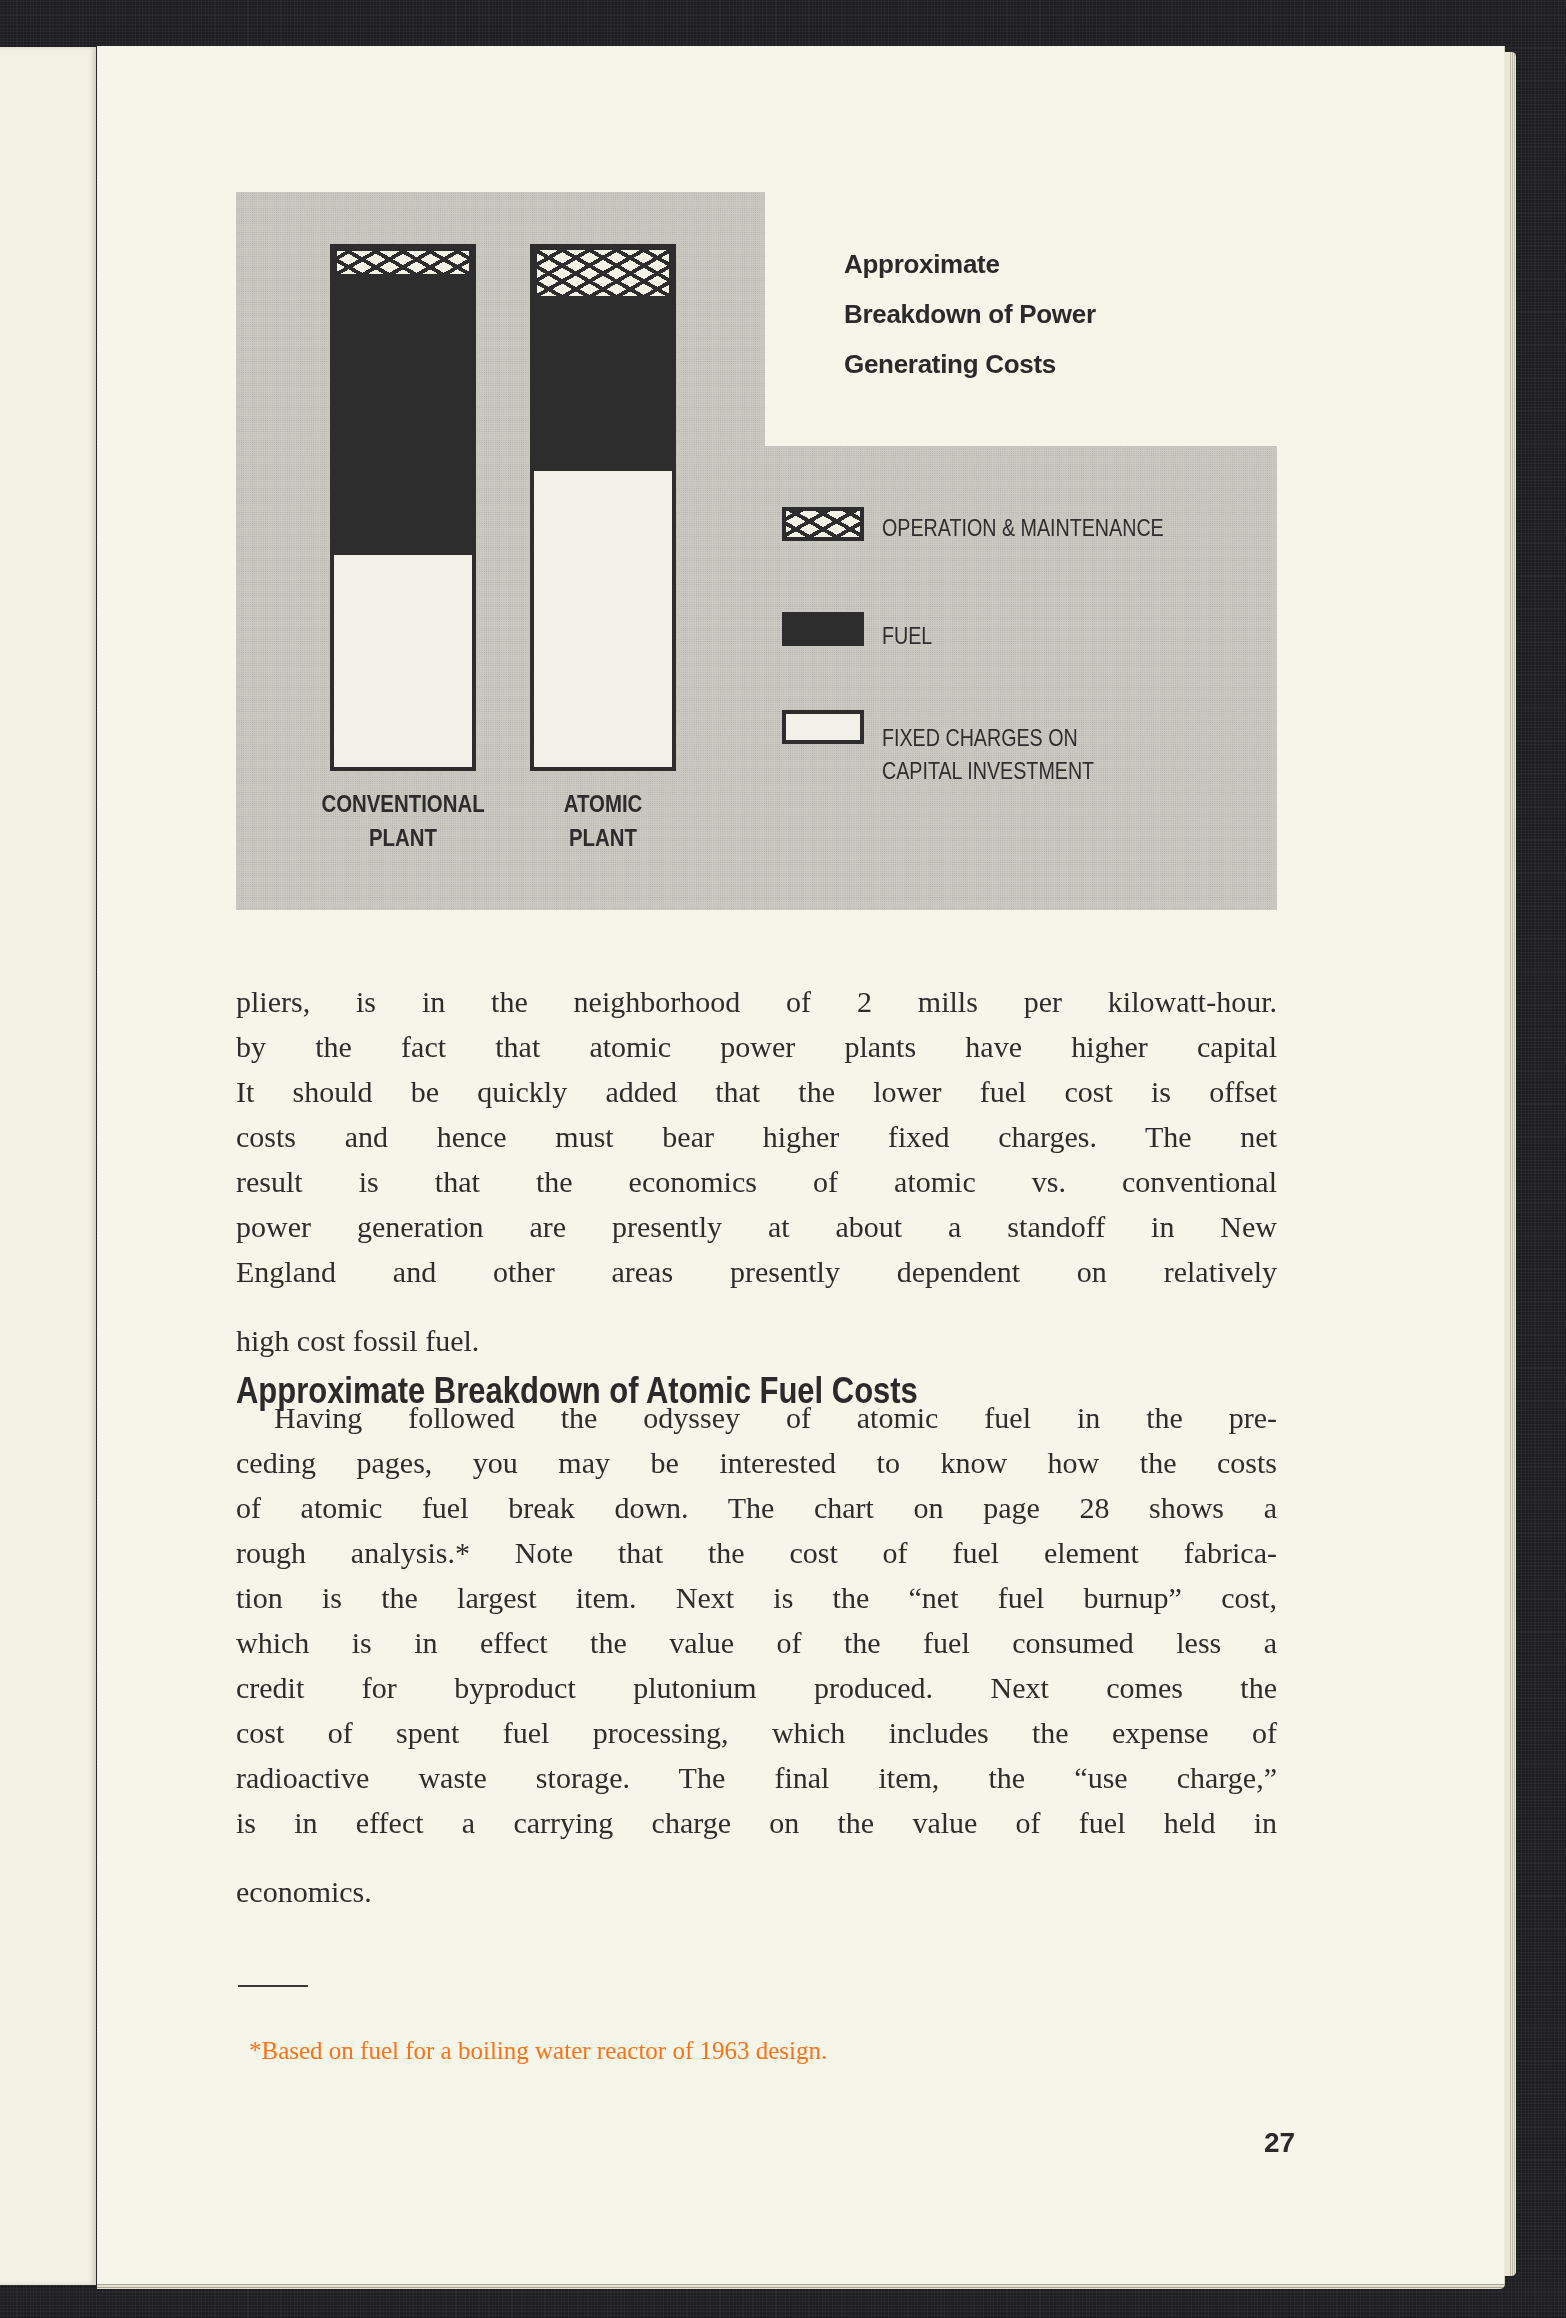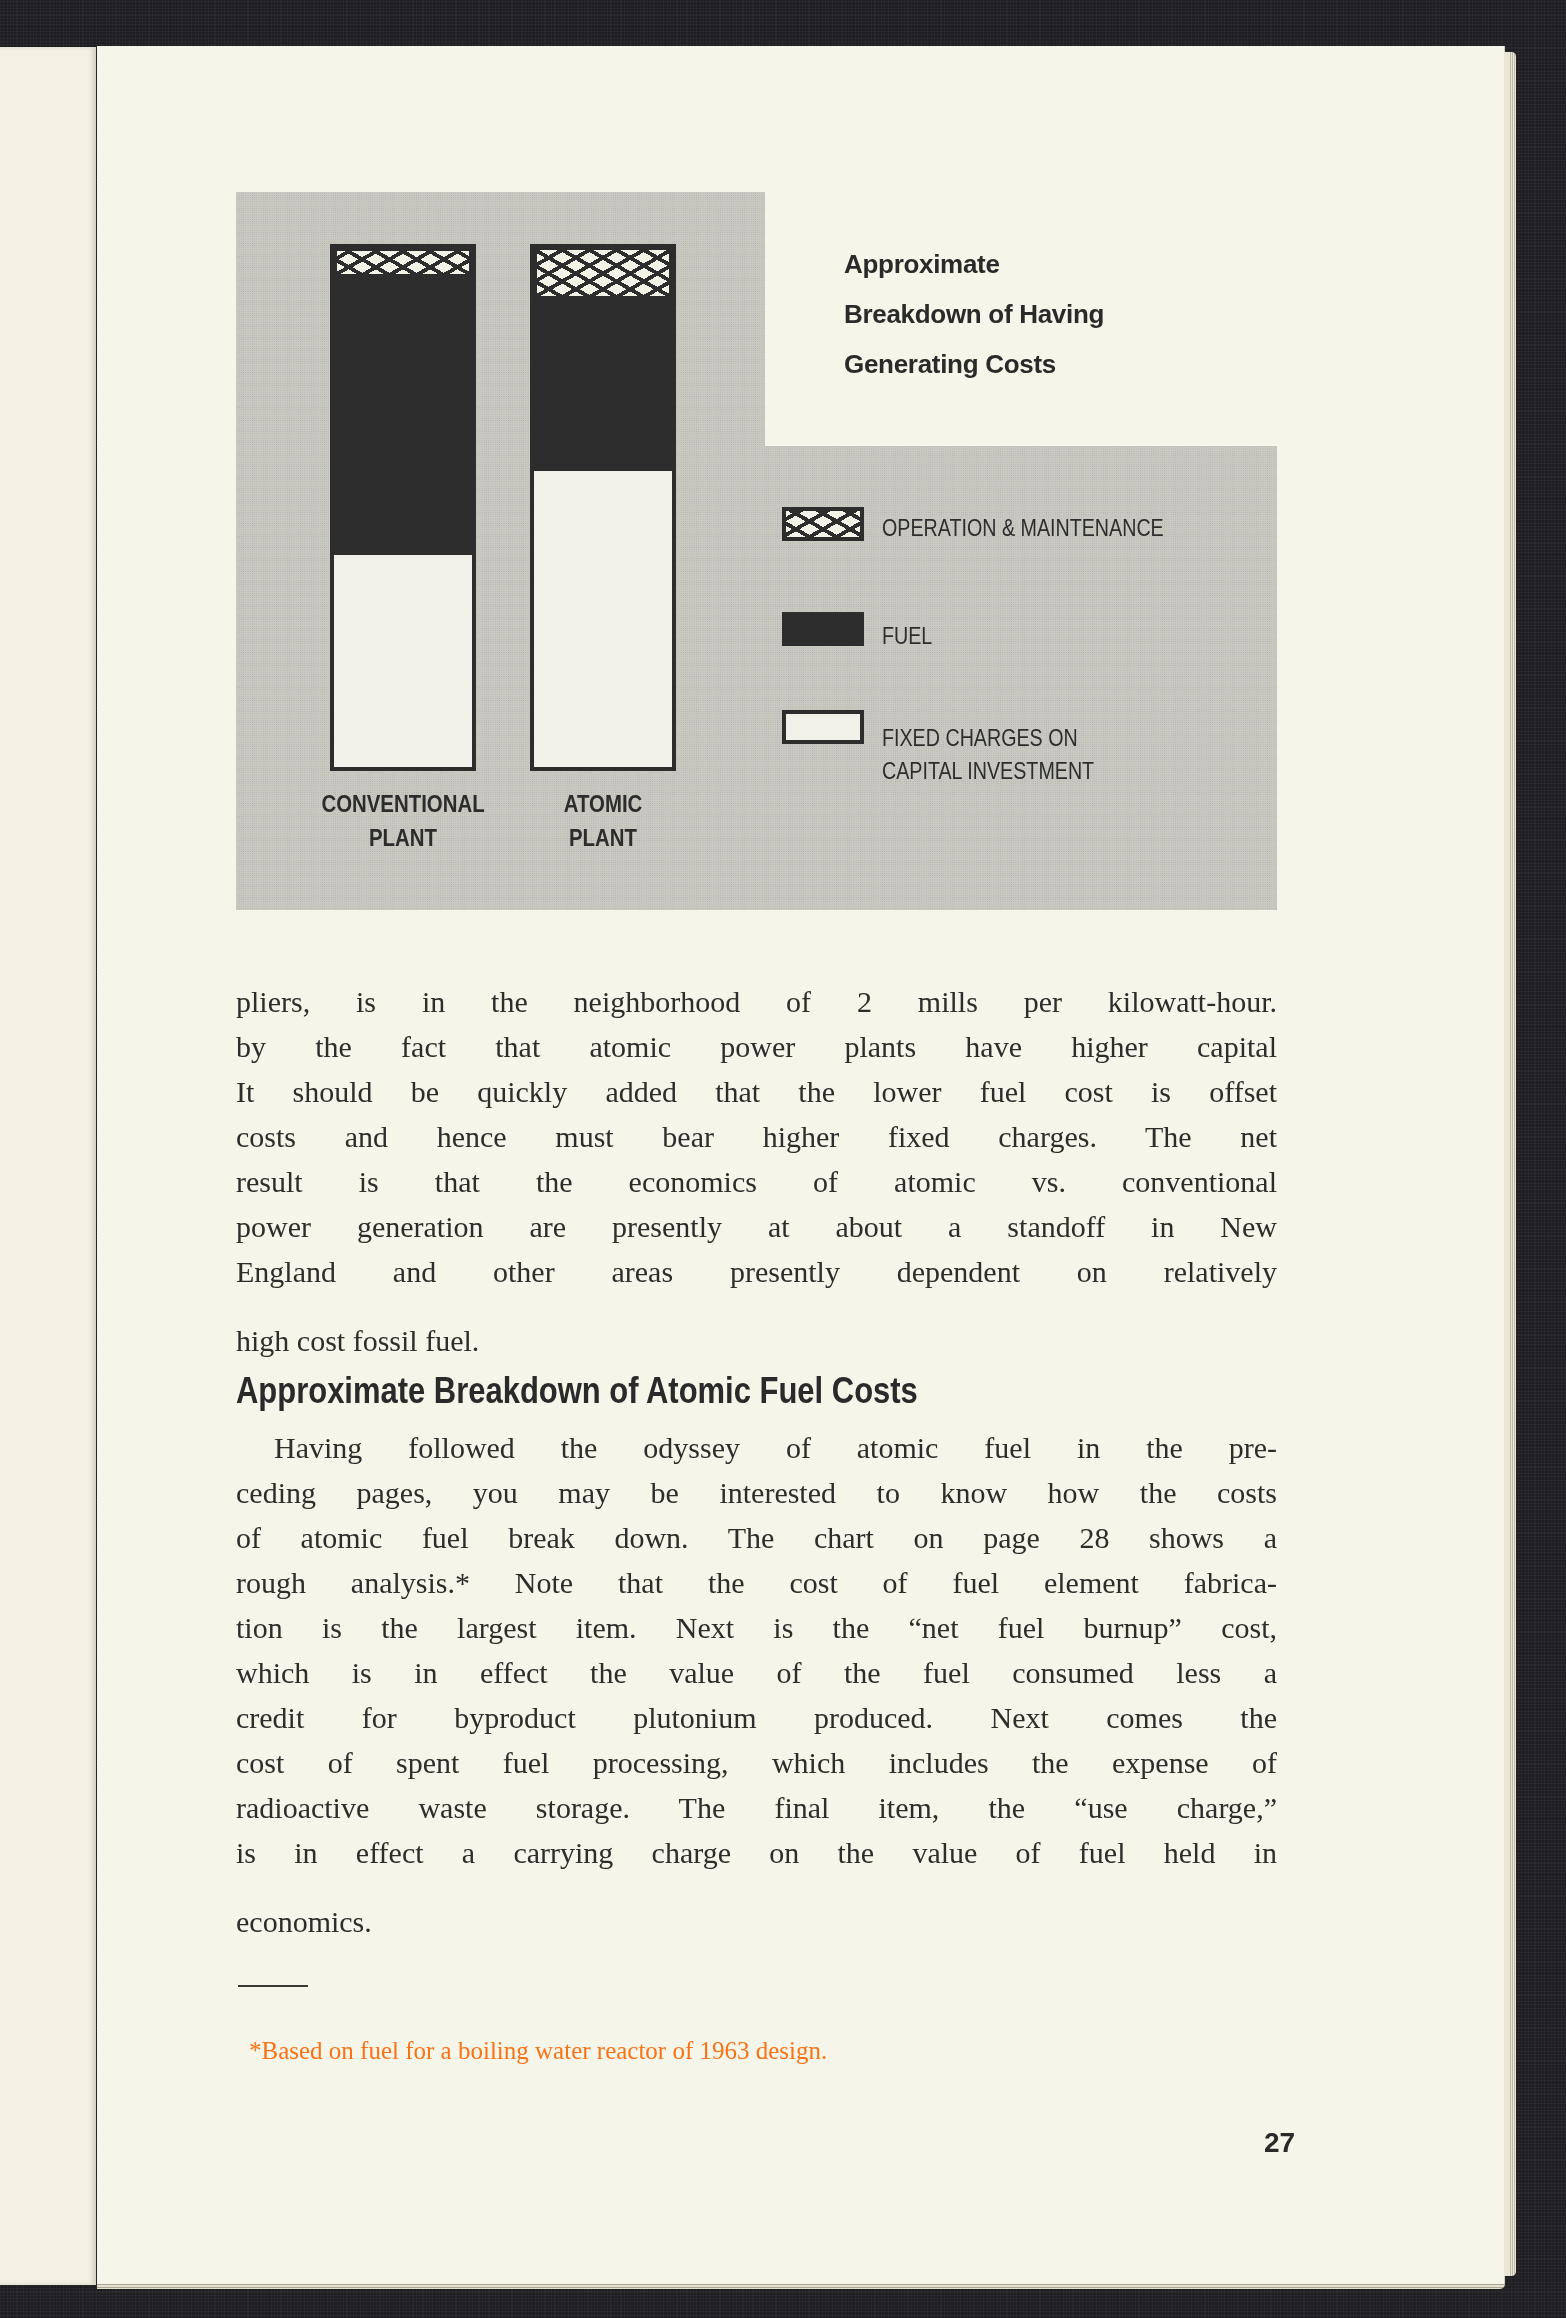--- a/index.html
+++ b/index.html
@@ -113,21 +113,21 @@
 <div class="prev-page"></div>
 <div class="page"></div>
 <div class="page-edge"></div>
 <div class="page-edge-bottom"></div>
 
 <div class="figure">
   <div class="fig-bg"></div>
   <div class="fig-cutout"></div>
   <div class="fig-title">
     <div>Approximate</div>
-    <div>Breakdown of Having</div>
+    <div>Breakdown of Power</div>
     <div>Generating Costs</div>
   </div>
 
   <div class="bar" style="left:94px; top:52px; width:146px; height:527px;">
     <div class="seg seg-om" style="top:3.3px; height:23px; left:3.3px; right:3.3px;"></div>
     <div class="seg seg-fuel" style="top:26px; height:278px;"></div>
     <div class="seg seg-fixed" style="top:307px; bottom:0; left:0; right:0;"></div>
   </div>
   <div class="bar-label" style="left:69px; top:595px; width:196px;">
     <div>CONVENTIONAL</div>
@@ -165,21 +165,21 @@
   <div class="line">It should be quickly added that the lower fuel cost is offset</div>
   <div class="line">costs and hence must bear higher fixed charges. The net</div>
   <div class="line">result is that the economics of atomic vs. conventional</div>
   <div class="line">power generation are presently at about a standoff in New</div>
   <div class="line">England and other areas presently dependent on relatively</div>
   <div class="line last">high cost fossil fuel.</div>
 </div>
 
 <div class="section-heading">Approximate Breakdown of Atomic Fuel Costs</div>
 
-<div class="text-block" style="top:1425px;">
+<div class="text-block" style="top:1395px;">
   <div class="line indent">Having followed the odyssey of atomic fuel in the pre-</div>
   <div class="line">ceding pages, you may be interested to know how the costs</div>
   <div class="line">of atomic fuel break down. The chart on page 28 shows a</div>
   <div class="line">rough analysis.* Note that the cost of fuel element fabrica-</div>
   <div class="line">tion is the largest item. Next is the “net fuel burnup” cost,</div>
   <div class="line">which is in effect the value of the fuel consumed less a</div>
   <div class="line">credit for byproduct plutonium produced. Next comes the</div>
   <div class="line">cost of spent fuel processing, which includes the expense of</div>
   <div class="line">radioactive waste storage. The final item, the “use charge,”</div>
   <div class="line">is in effect a carrying charge on the value of fuel held in</div>

